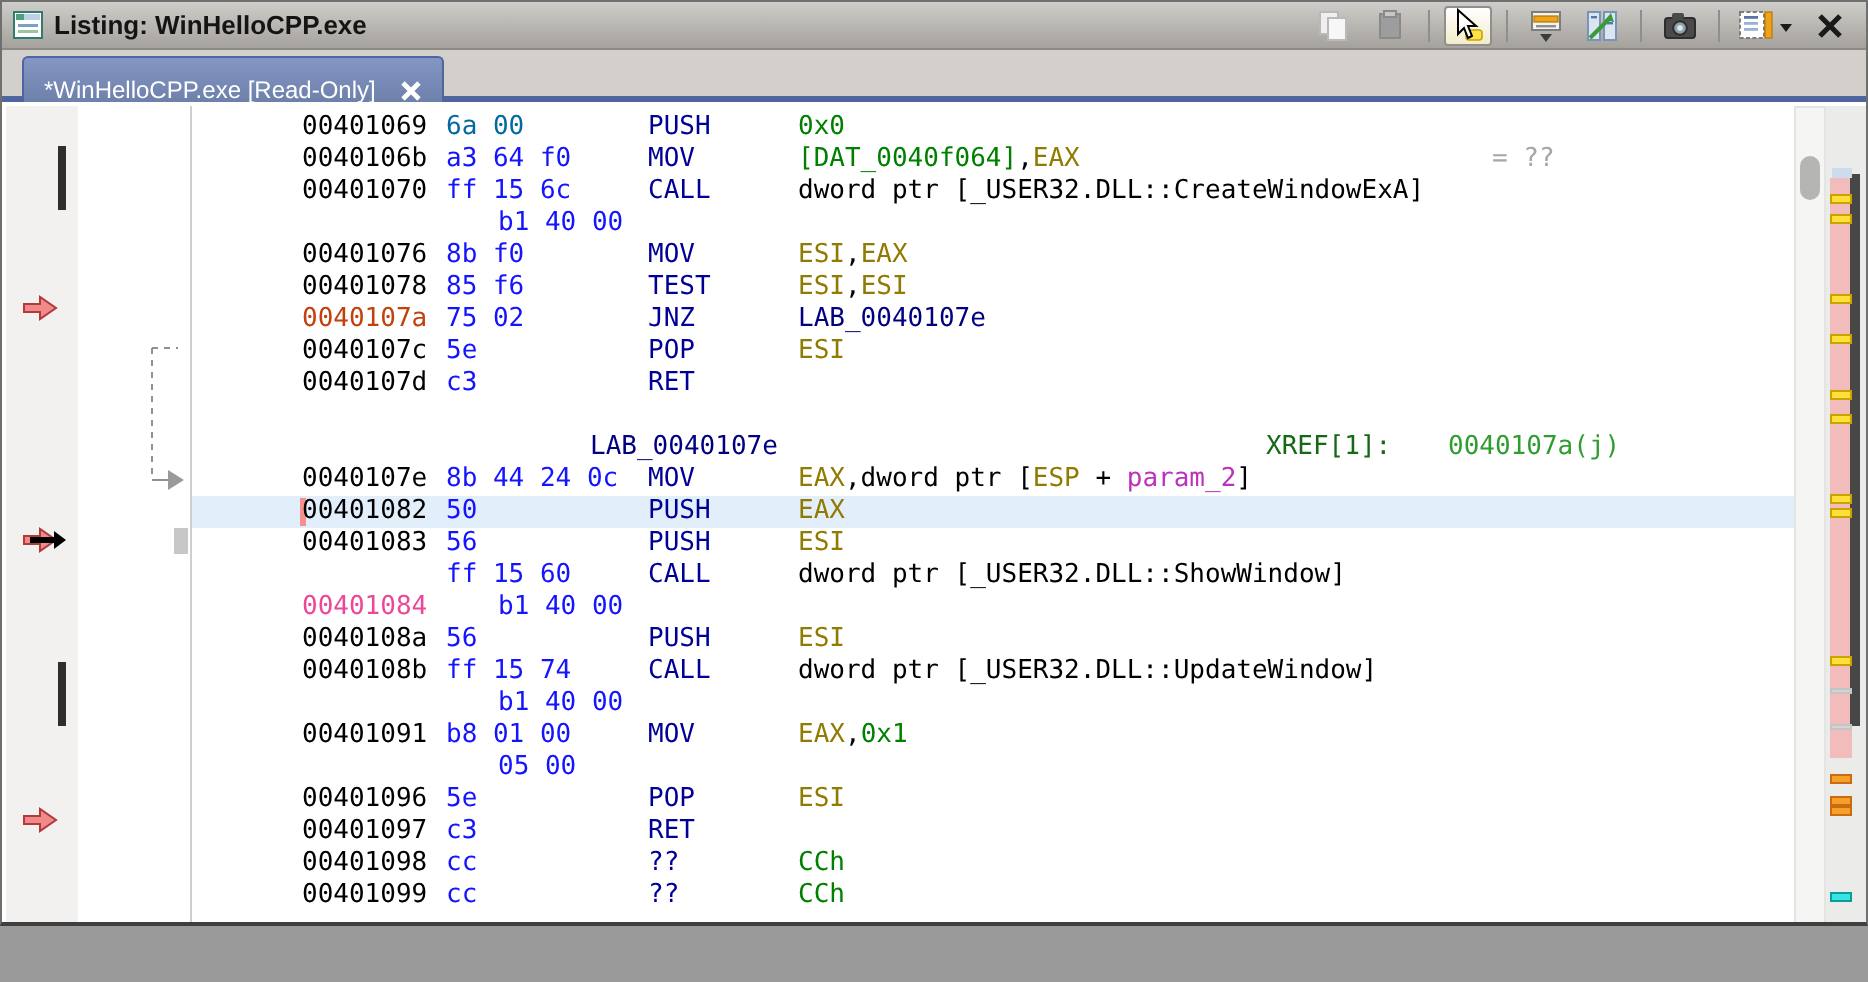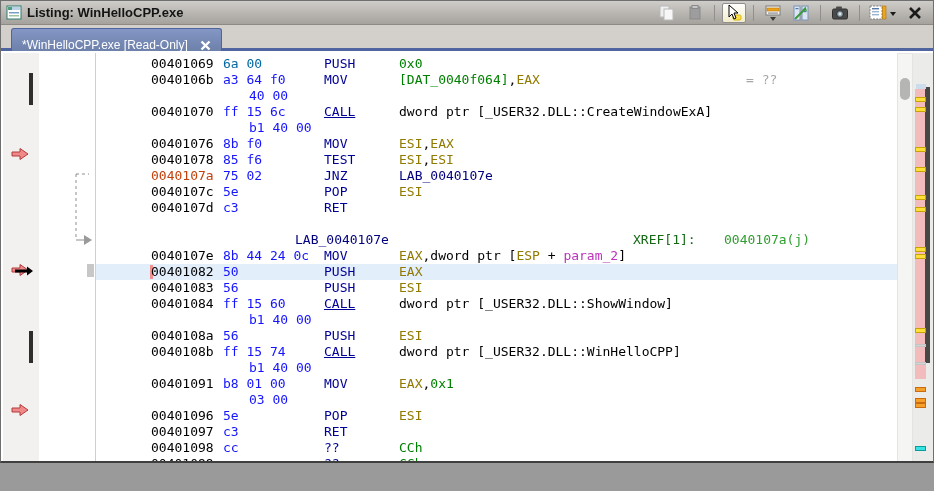--- a/index.html
+++ b/index.html
@@ -32,21 +32,21 @@
   
   .listing{position:absolute;left:95px;top:52px;width:801px;height:425px;background:#ffffff;overflow:hidden;
            font-family:"DejaVu Sans Mono",monospace;font-size:13px;}
   .rows{padding-top:3px;}
   .row{position:relative;height:16px;line-height:16px;white-space:pre;}
   .row span{position:absolute;top:0;line-height:16px;}
   .row .addr{left:55px;}
   .row .bytes{left:127px;}
   .row .cbytes{left:153px;}
   .row .mnem{left:228px;}
-  .row .flow{text-decoration:underline;}
+  .row .flow{}
   .row .ops{left:303px;}
   .row .ops i{font-style:normal;}
   .row .cmt{left:650px;}
   .row .lbl{left:199px;}
   .row .xrefl{left:537px;}
   .row .xreft{left:628px;}
   .row .cursor{left:54px;top:1px;width:3px;height:14px;display:block;}
   
   .vscroll{position:absolute;left:896px;top:52px;width:16px;height:425px;background:#f5f5f4;border:1px solid #e4e4e2;box-sizing:border-box;}
   .vthumb{position:absolute;left:2px;top:24px;width:10px;height:22px;border-radius:5px;background:#b5b5b3;}
@@ -179,40 +179,39 @@
     <polygon points="25,69 25,79 33,74" fill="#9a9a9a"></polygon>
   </svg>
 
   <div class="m-graysq"></div>
   <div class="listing-border"></div>
 
   <div class="listing">
     <div class="rows" id="listing-rows">
         <div class="row"><span class="addr" style="color: rgb(0, 0, 0);">00401069</span><span class="bytes" style="color: #0369a1;">6a 00</span><span class="mnem" style="color: rgb(0, 0, 150);">PUSH</span><span class="ops"><i class="c-const" style="color: rgb(0, 128, 0);">0x0</i></span></div>
         <div class="row"><span class="addr" style="color: rgb(0, 0, 0);">0040106b</span><span class="bytes" style="color: rgb(20, 20, 255);">a3 64 f0</span><span class="mnem" style="color: rgb(0, 0, 150);">MOV</span><span class="ops"><i class="c-data_ref" style="color: rgb(0, 128, 0);">[DAT_0040f064]</i><i class="c-plain" style="color: rgb(0, 0, 0);">,</i><i class="c-reg" style="color: rgb(145, 122, 0);">EAX</i></span><span class="cmt" style="color: rgb(166, 166, 166);">= ??</span></div>
-        <div class="row"><span class="cbytes" style="color: rgb(20, 20, 255);">40 00</span></div>
         <div class="row"><span class="addr" style="color: rgb(0, 0, 0);">00401070</span><span class="bytes" style="color: rgb(20, 20, 255);">ff 15 6c</span><span class="mnem flow" style="color: rgb(0, 0, 150);">CALL</span><span class="ops"><i class="c-plain" style="color: rgb(0, 0, 0);">dword ptr [_USER32.DLL::CreateWindowExA]</i></span></div>
         <div class="row"><span class="cbytes" style="color: rgb(20, 20, 255);">b1 40 00</span></div>
         <div class="row"><span class="addr" style="color: rgb(0, 0, 0);">00401076</span><span class="bytes" style="color: rgb(20, 20, 255);">8b f0</span><span class="mnem" style="color: rgb(0, 0, 150);">MOV</span><span class="ops"><i class="c-reg" style="color: rgb(145, 122, 0);">ESI</i><i class="c-plain" style="color: rgb(0, 0, 0);">,</i><i class="c-reg" style="color: rgb(145, 122, 0);">EAX</i></span></div>
         <div class="row"><span class="addr" style="color: rgb(0, 0, 0);">00401078</span><span class="bytes" style="color: rgb(20, 20, 255);">85 f6</span><span class="mnem" style="color: rgb(0, 0, 150);">TEST</span><span class="ops"><i class="c-reg" style="color: rgb(145, 122, 0);">ESI</i><i class="c-plain" style="color: rgb(0, 0, 0);">,</i><i class="c-reg" style="color: rgb(145, 122, 0);">ESI</i></span></div>
         <div class="row"><span class="addr" style="color: #c2410c;">0040107a</span><span class="bytes" style="color: rgb(20, 20, 255);">75 02</span><span class="mnem" style="color: rgb(0, 0, 150);">JNZ</span><span class="ops"><i class="c-label" style="color: rgb(0, 0, 128);">LAB_0040107e</i></span></div>
         <div class="row"><span class="addr" style="color: rgb(0, 0, 0);">0040107c</span><span class="bytes" style="color: rgb(20, 20, 255);">5e</span><span class="mnem" style="color: rgb(0, 0, 150);">POP</span><span class="ops"><i class="c-reg" style="color: rgb(145, 122, 0);">ESI</i></span></div>
         <div class="row"><span class="addr" style="color: rgb(0, 0, 0);">0040107d</span><span class="bytes" style="color: rgb(20, 20, 255);">c3</span><span class="mnem" style="color: rgb(0, 0, 150);">RET</span></div>
         <div class="row"></div>
         <div class="row"><span class="lbl" style="color: rgb(0, 0, 128);">LAB_0040107e</span><span class="xrefl" style="color: rgb(21, 105, 21);">XREF[1]:</span><span class="xreft" style="color: rgb(47, 158, 47);">0040107a(j)</span></div>
         <div class="row"><span class="addr" style="color: rgb(0, 0, 0);">0040107e</span><span class="bytes" style="color: rgb(20, 20, 255);">8b 44 24 0c</span><span class="mnem" style="color: rgb(0, 0, 150);">MOV</span><span class="ops"><i class="c-reg" style="color: rgb(145, 122, 0);">EAX</i><i class="c-plain" style="color: rgb(0, 0, 0);">,dword ptr [</i><i class="c-reg" style="color: rgb(145, 122, 0);">ESP</i><i class="c-plain" style="color: rgb(0, 0, 0);"> + </i><i class="c-param" style="color: rgb(187, 51, 187);">param_2</i><i class="c-plain" style="color: rgb(0, 0, 0);">]</i></span></div>
         <div class="row" style="background: rgb(227, 238, 251);"><span class="cursor" style="background: rgb(244, 145, 142);"></span><span class="addr" style="color: rgb(0, 0, 0);">00401082</span><span class="bytes" style="color: rgb(20, 20, 255);">50</span><span class="mnem" style="color: rgb(0, 0, 150);">PUSH</span><span class="ops"><i class="c-reg" style="color: rgb(145, 122, 0);">EAX</i></span></div>
         <div class="row"><span class="addr" style="color: rgb(0, 0, 0);">00401083</span><span class="bytes" style="color: rgb(20, 20, 255);">56</span><span class="mnem" style="color: rgb(0, 0, 150);">PUSH</span><span class="ops"><i class="c-reg" style="color: rgb(145, 122, 0);">ESI</i></span></div>
-        <div class="row"><span class="addr" style="color: #000000;">00401084</span><span class="bytes" style="color: rgb(20, 20, 255);">ff 15 60</span><span class="mnem flow" style="color: rgb(0, 0, 150);">CALL</span><span class="ops"><i class="c-plain" style="color: rgb(0, 0, 0);">dword ptr [_USER32.DLL::ShowWindow]</i></span></div>
+        <div class="row"><span class="addr" style="color: #ec4899; margin-top: 16px;">00401084</span><span class="bytes" style="color: rgb(20, 20, 255);">ff 15 60</span><span class="mnem flow" style="color: rgb(0, 0, 150);">CALL</span><span class="ops"><i class="c-plain" style="color: rgb(0, 0, 0);">dword ptr [_USER32.DLL::ShowWindow]</i></span></div>
         <div class="row"><span class="cbytes" style="color: rgb(20, 20, 255);">b1 40 00</span></div>
         <div class="row"><span class="addr" style="color: rgb(0, 0, 0);">0040108a</span><span class="bytes" style="color: rgb(20, 20, 255);">56</span><span class="mnem" style="color: rgb(0, 0, 150);">PUSH</span><span class="ops"><i class="c-reg" style="color: rgb(145, 122, 0);">ESI</i></span></div>
-        <div class="row"><span class="addr" style="color: rgb(0, 0, 0);">0040108b</span><span class="bytes" style="color: rgb(20, 20, 255);">ff 15 74</span><span class="mnem flow" style="color: rgb(0, 0, 150);">CALL</span><span class="ops"><i class="c-plain" style="color: rgb(0, 0, 0);">dword ptr [_USER32.DLL::WinHelloCPP]</i></span></div>
+        <div class="row"><span class="addr" style="color: rgb(0, 0, 0);">0040108b</span><span class="bytes" style="color: rgb(20, 20, 255);">ff 15 74</span><span class="mnem flow" style="color: rgb(0, 0, 150);">CALL</span><span class="ops"><i class="c-plain" style="color: rgb(0, 0, 0);">dword ptr [_USER32.DLL::UpdateWindow]</i></span></div>
         <div class="row"><span class="cbytes" style="color: rgb(20, 20, 255);">b1 40 00</span></div>
         <div class="row"><span class="addr" style="color: rgb(0, 0, 0);">00401091</span><span class="bytes" style="color: rgb(20, 20, 255);">b8 01 00</span><span class="mnem" style="color: rgb(0, 0, 150);">MOV</span><span class="ops"><i class="c-reg" style="color: rgb(145, 122, 0);">EAX</i><i class="c-plain" style="color: rgb(0, 0, 0);">,</i><i class="c-const" style="color: rgb(0, 128, 0);">0x1</i></span></div>
-        <div class="row"><span class="cbytes" style="color: rgb(20, 20, 255);">03 00</span></div>
+        <div class="row"><span class="cbytes" style="color: rgb(20, 20, 255);">05 00</span></div>
         <div class="row"><span class="addr" style="color: rgb(0, 0, 0);">00401096</span><span class="bytes" style="color: rgb(20, 20, 255);">5e</span><span class="mnem" style="color: rgb(0, 0, 150);">POP</span><span class="ops"><i class="c-reg" style="color: rgb(145, 122, 0);">ESI</i></span></div>
         <div class="row"><span class="addr" style="color: rgb(0, 0, 0);">00401097</span><span class="bytes" style="color: rgb(20, 20, 255);">c3</span><span class="mnem" style="color: rgb(0, 0, 150);">RET</span></div>
         <div class="row"><span class="addr" style="color: rgb(0, 0, 0);">00401098</span><span class="bytes" style="color: rgb(20, 20, 255);">cc</span><span class="mnem" style="color: rgb(0, 0, 150);">??</span><span class="ops"><i class="c-const" style="color: rgb(0, 128, 0);">CCh</i></span></div>
         <div class="row"><span class="addr" style="color: rgb(0, 0, 0);">00401099</span><span class="bytes" style="color: rgb(20, 20, 255);">cc</span><span class="mnem" style="color: rgb(0, 0, 150);">??</span><span class="ops"><i class="c-const" style="color: rgb(0, 128, 0);">CCh</i></span></div>
       </div>
   </div>
 
   <div class="vscroll">
     <div class="vthumb"></div>
   </div>

